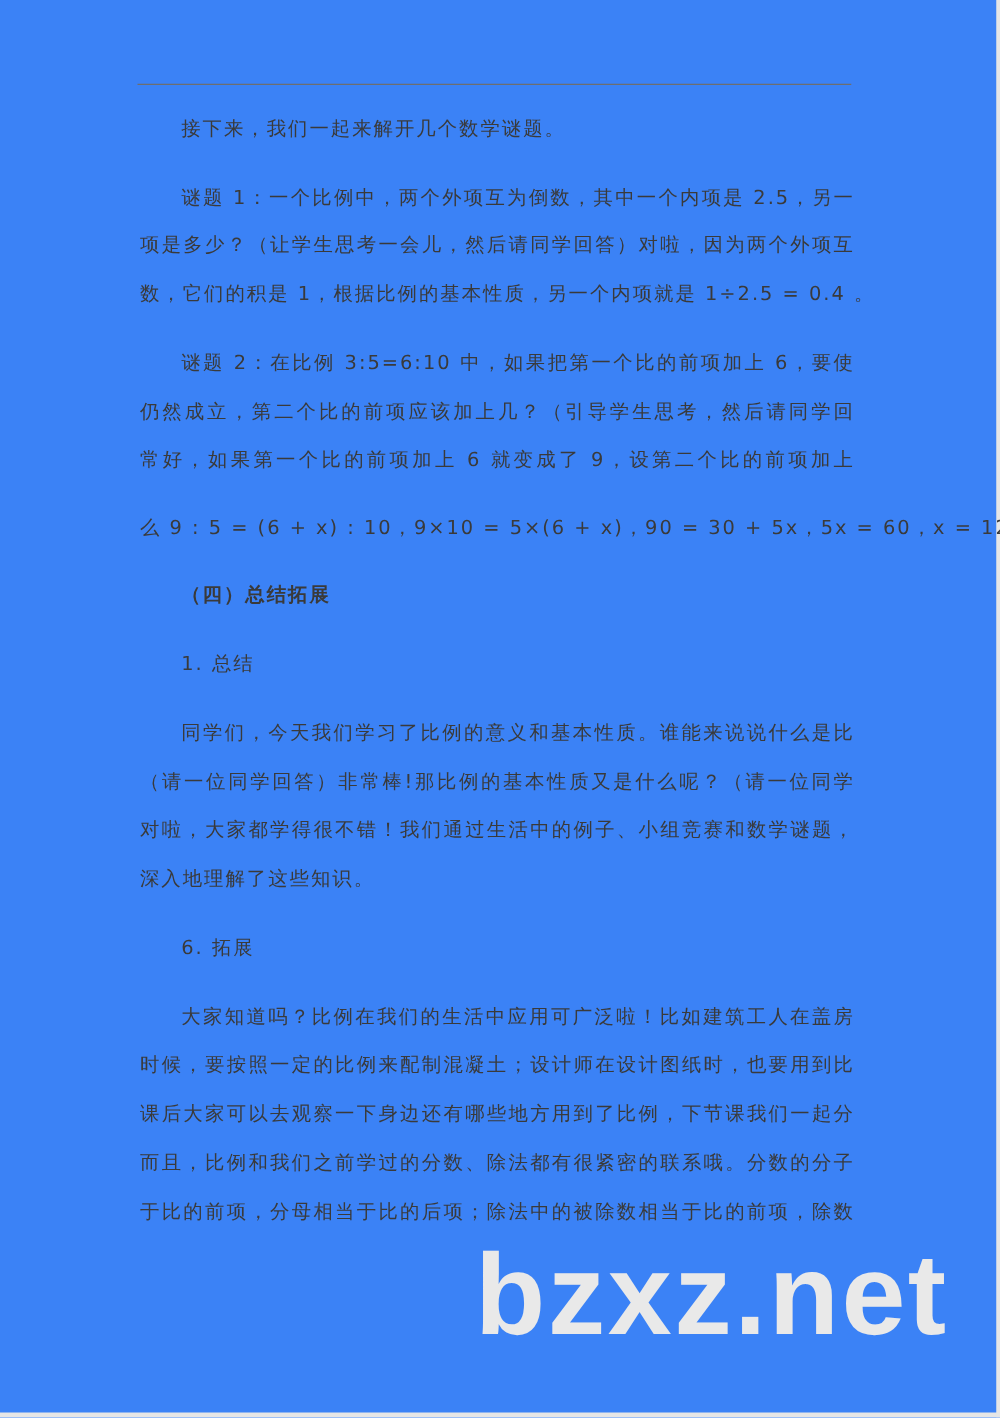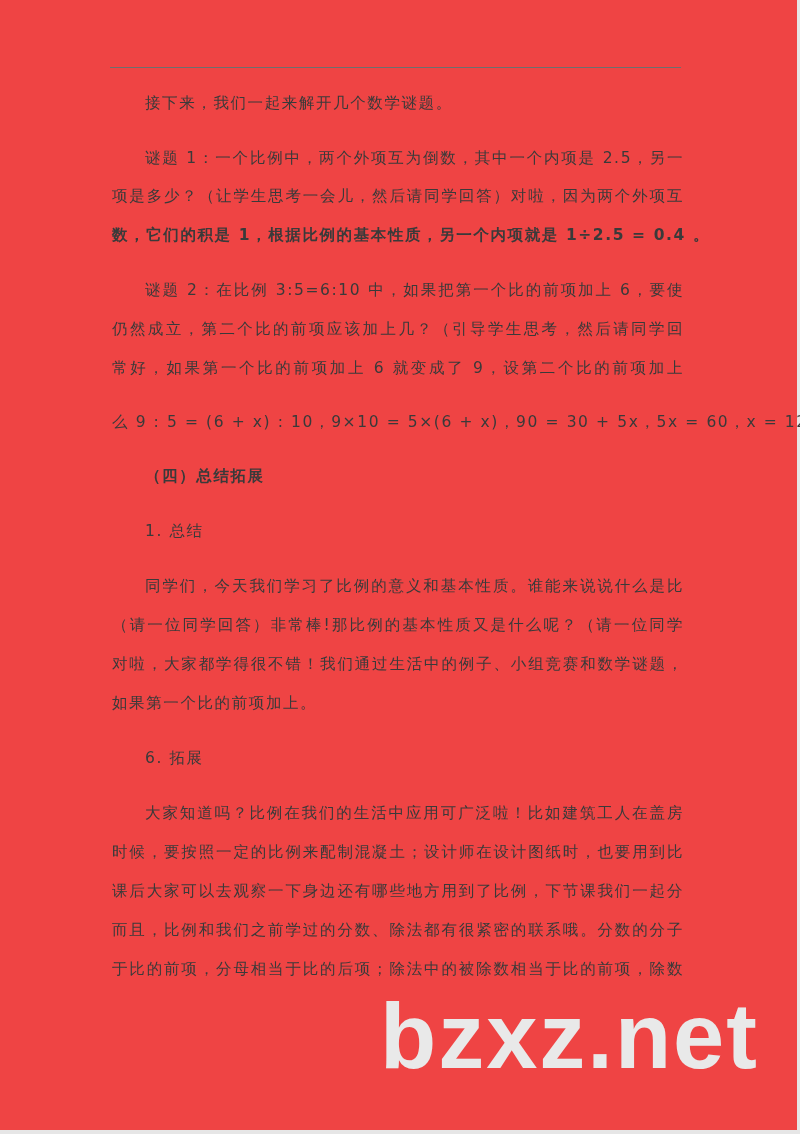--- a/index.html
+++ b/index.html
@@ -3,21 +3,21 @@
   <meta charset="utf-8">
   <style>
     html, body { margin: 0; padding: 0; }
     body {
       width: 800px; height: 1134px; background: #ffffff; position: relative; overflow: hidden;
       font-family: "DejaVu Sans", "Liberation Sans", sans-serif;
       color: #333333;
     }
     .page {
       position: absolute; left: 0; top: 0; width: 797px; height: 1130px;
-      background: #ef4444;
+      background: #3b82f6;
       border-right: 3px solid #e6e6e6;
       border-bottom: 4px solid #e6e6e6;
     }
     .header-rule {
       position: absolute; left: 110px; top: 67px; width: 571px; height: 0;
       border-top: 1.5px solid #6e6e6e;
     }
     .line {
       position: absolute; left: 112px; width: 572px; white-space: nowrap;
       font-size: 15.5px; letter-spacing: 1.6px; line-height: 20px;
@@ -33,31 +33,31 @@
   </style>
 </head>
 <body>
 
 <div class="page">
   <div class="header-rule"></div>
   <div id="lines">
       <div class="line indent" style="top: 93px; width: 539px;">接下来，我们一起来解开几个数学谜题。</div>
       <div class="line indent just" style="top: 148px; width: 539px; white-space: normal; height: 20px; overflow: hidden;">谜题 1：一个比例中，两个外项互为倒数，其中一个内项是 2.5，另一个内</div>
       <div class="line just" style="top: 186px; white-space: normal; height: 20px; overflow: hidden;">项是多少？（让学生思考一会儿，然后请同学回答）对啦，因为两个外项互为倒</div>
-      <div class="line" style="top: 225px; font-weight: bold;">数，它们的积是 1，根据比例的基本性质，另一个内项就是 1÷2.5 = 0.4 。</div>
+      <div class="line" style="top: 225px;">数，它们的积是 1，根据比例的基本性质，另一个内项就是 1÷2.5 = 0.4 。</div>
       <div class="line indent just" style="top: 280px; width: 539px; white-space: normal; height: 20px; overflow: hidden;">谜题 2：在比例 3:5=6:10  中，如果把第一个比的前项加上 6，要使比例</div>
       <div class="line just" style="top: 319px; white-space: normal; height: 20px; overflow: hidden;">仍然成立，第二个比的前项应该加上几？（引导学生思考，然后请同学回答）非</div>
       <div class="line just" style="top: 358px; white-space: normal; height: 20px; overflow: hidden;">常好，如果第一个比的前项加上 6 就变成了 9，设第二个比的前项加上 x，那</div>
       <div class="line" style="top: 412px;">么 9 : 5 = (6 + x) : 10，9×10 = 5×(6 + x)，90 = 30 + 5x，5x = 60，x = 12。</div>
       <div class="line indent" style="top: 466px; width: 539px; font-weight: bold;">（四）总结拓展</div>
       <div class="line indent" style="top: 521px; width: 539px;">1. 总结</div>
       <div class="line indent just" style="top: 576px; width: 539px; white-space: normal; height: 20px; overflow: hidden;">同学们，今天我们学习了比例的意义和基本性质。谁能来说说什么是比例呀？</div>
       <div class="line just" style="top: 615px; white-space: normal; height: 20px; overflow: hidden;">（请一位同学回答）非常棒!那比例的基本性质又是什么呢？（请一位同学回答）</div>
       <div class="line just" style="top: 654px; white-space: normal; height: 20px; overflow: hidden;">对啦，大家都学得很不错！我们通过生活中的例子、小组竞赛和数学谜题，更加</div>
-      <div class="line" style="top: 693px;">如果第一个比的前项加上。</div>
+      <div class="line" style="top: 693px;">深入地理解了这些知识。</div>
       <div class="line indent" style="top: 748px; width: 539px;">6. 拓展</div>
       <div class="line indent just" style="top: 803px; width: 539px; white-space: normal; height: 20px; overflow: hidden;">大家知道吗？比例在我们的生活中应用可广泛啦！比如建筑工人在盖房子的</div>
       <div class="line just" style="top: 842px; white-space: normal; height: 20px; overflow: hidden;">时候，要按照一定的比例来配制混凝土；设计师在设计图纸时，也要用到比例。</div>
       <div class="line just" style="top: 881px; white-space: normal; height: 20px; overflow: hidden;">课后大家可以去观察一下身边还有哪些地方用到了比例，下节课我们一起分享。</div>
       <div class="line just" style="top: 920px; white-space: normal; height: 20px; overflow: hidden;">而且，比例和我们之前学过的分数、除法都有很紧密的联系哦。分数的分子相当</div>
       <div class="line just" style="top: 959px; white-space: normal; height: 20px; overflow: hidden;">于比的前项，分母相当于比的后项；除法中的被除数相当于比的前项，除数相当</div>
     </div>
   <div class="watermark">bzxz.net</div>
 </div>
 

